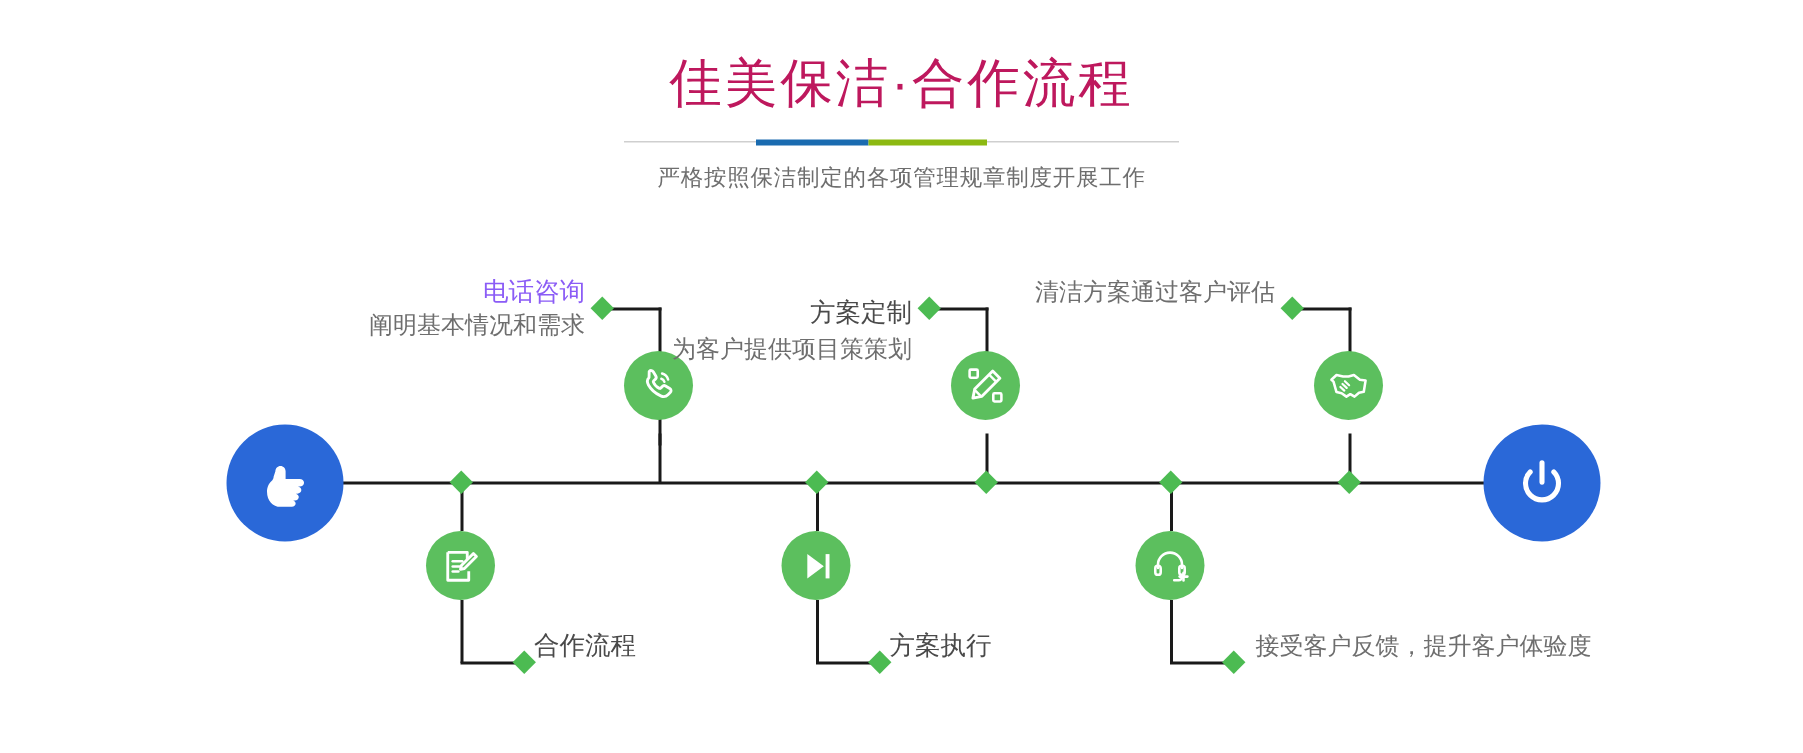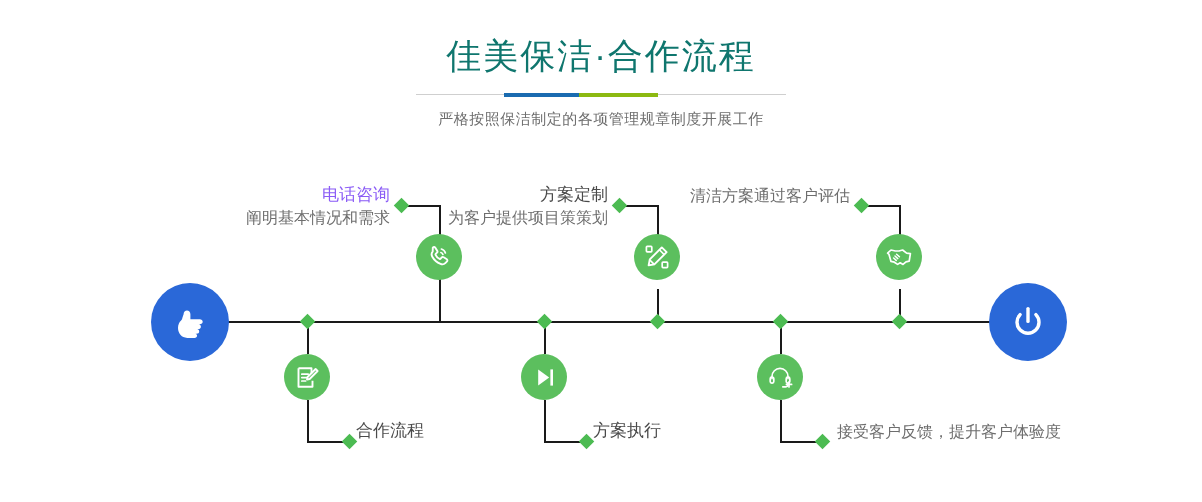--- a/index.html
+++ b/index.html
@@ -22,21 +22,21 @@
   .header {
     position: absolute;
     left: 0;
     top: 34px;
     width: 1202px;
     text-align: center;
   }
   .title {
     font-size: 35px;
     line-height: 44px;
-    color: #0f766e;
+    color: #be185d;
     letter-spacing: 2px;
     font-weight: normal;
     margin: 0;
   }
   .divider {
     position: relative;
     width: 370px;
     height: 7px;
     margin: 13px auto 0 auto;
   }
@@ -263,21 +263,21 @@
         <span>
           <svg width="28" height="28" viewBox="0 0 28 28">
             <path fill="none" stroke="#ffffff" stroke-width="1.9" stroke-linejoin="round" d="M18.8 4.4l4.8 4.8-12.0 12.0-6.0 1.2 1.2-6.0z"></path>
             <line x1="16.4" y1="6.8" x2="21.2" y2="11.6" stroke="#ffffff" stroke-width="1.6"></line>
             <line x1="6.4" y1="16.6" x2="11.2" y2="21.4" stroke="#ffffff" stroke-width="1.6"></line>
             <rect x="3.4" y="3.4" width="5.4" height="5.4" rx="0.8" fill="none" stroke="#ffffff" stroke-width="1.7"></rect>
             <rect x="19.2" y="19.2" width="5.4" height="5.4" rx="0.8" fill="none" stroke="#ffffff" stroke-width="1.7"></rect>
           </svg>
         </span>
       </div>
-      <div class="label top" style="left:330px; top:24px; width:278px;">
+      <div class="label top" style="left:330px; top:40px; width:278px;font-family:Liberation Mono, monospace;">
         <span class="lb-title" style="color: rgb(74, 74, 74);">方案定制</span>
         <span class="lb-sub" style="color: rgb(110, 110, 110);">为客户提供项目策策划</span>
       </div>
     </div>
 
     <div class="node">
       <div class="stem" style="left: 544px; top: 162px; height: 32px; background: rgb(26, 26, 26);"></div>
       <div class="stem" style="left: 544px; top: 240px; height: 42px; background: rgb(26, 26, 26);"></div>
       <div class="arm" style="left: 544px; top: 281px; width: 42px; background: rgb(26, 26, 26);"></div>
       <div class="diamond" style="left:539px; top:156px; background:#4cbb52;"></div>

